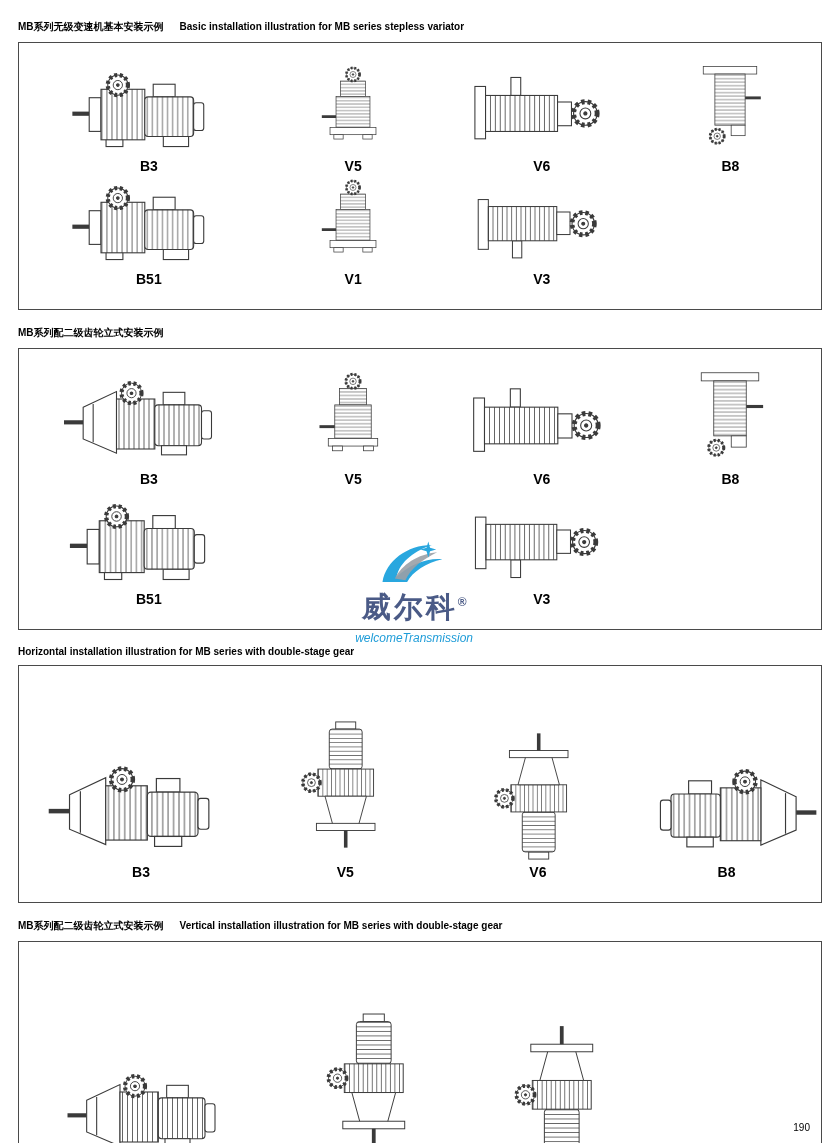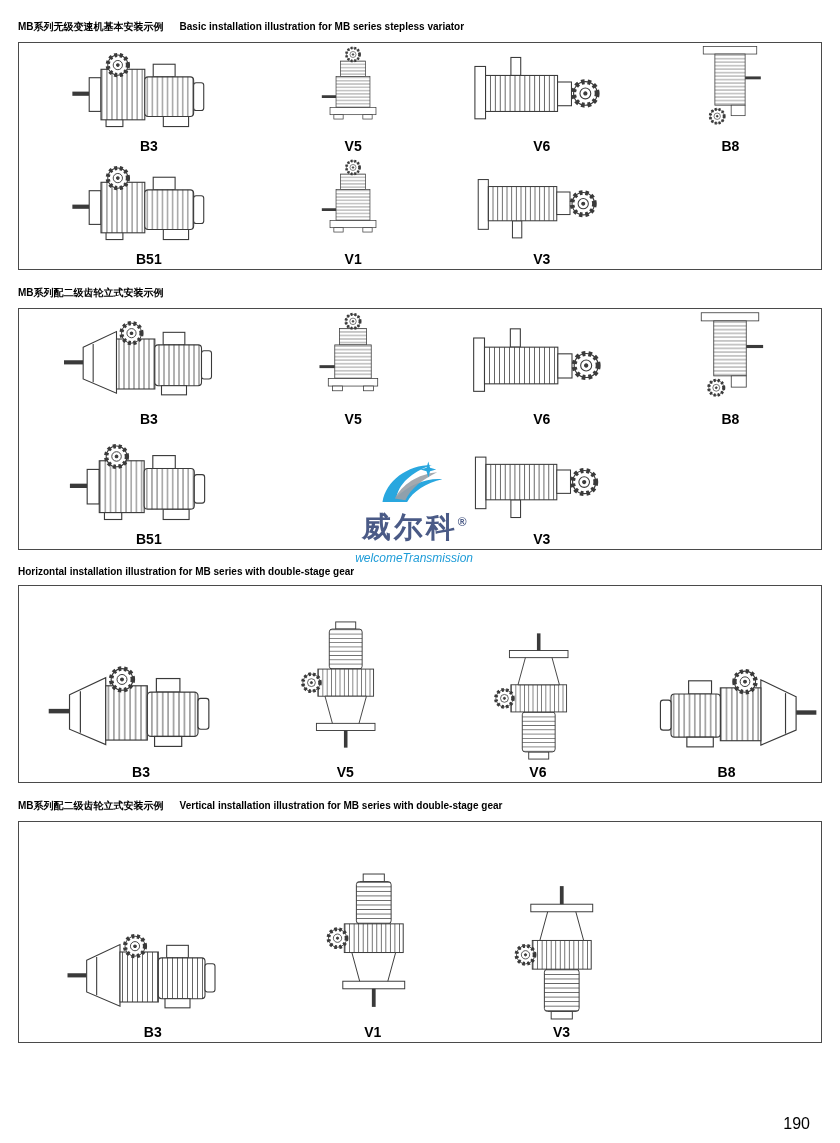--- a/index.html
+++ b/index.html
@@ -7,21 +7,21 @@
   .page {
     width:840px; height:1143px; background:#fff; position:relative; overflow:hidden;
     font-family:"Liberation Sans", sans-serif; color:#000; padding-top:20px;
   }
   .sec-title {
     margin:0 18px 8px 18px; font-size:10px; font-weight:bold;
     display:flex; gap:16px; align-items:baseline; white-space:nowrap;
   }
   .box {
     border:1.4px solid #4a4a4a; margin:0 18px 16px 18px; position:relative;
-    padding:0 8px;
+    padding:20px 8px;
   }
   .grid { display:grid; }
   .g4a { grid-template-columns:31% 21% 27% 21%; }
   .g4b { grid-template-columns:29% 23% 26% 22%; }
   .g4c { grid-template-columns:32% 24% 24% 20%; }
   .r113 { grid-auto-rows:113px; }
   .r120 { grid-auto-rows:120px; }
   .r196 { grid-auto-rows:196px; }
   .r220 { grid-auto-rows:220px; }
   .cell {
@@ -31,21 +31,21 @@
   .fig-label { font-size:14px; font-weight:bold; margin-top:2px; }
   svg.draw { display:block; }
   .watermark {
     position:absolute; left:50%; bottom:-16px; transform:translateX(-55%);
     display:flex; align-items:center; gap:2px; z-index:6;flex-direction:column;
   }
   .wm-text { display:flex; flex-direction:column; align-items:center; }
   .wm-brand { font-size:29px; font-weight:bold; color:#4a5a86; letter-spacing:3px; line-height:1; }
   .wm-reg { font-size:12px; vertical-align:super; color:#4a5a86; letter-spacing:0; }
   .wm-tag { font-size:12px; font-style:italic; color:#1e9cd8; margin-top:9px; }
-  .page-number { position:absolute; right:30px; bottom:10px; font-size:16px; }
+  .page-number { position:absolute; right:30px; bottom:10px; font-size:10px; }
 </style>
 </head>
 <body>
 
 <svg width="0" height="0" style="position:absolute" aria-hidden="true">
   <defs>
     <pattern id="pv" width="6" height="8" patternUnits="userSpaceOnUse">
       <rect width="6" height="8" fill="#ffffff"></rect>
       <line x1="3" y1="0" x2="3" y2="8" stroke="#4a4a4a" stroke-width="1"></line>
     </pattern>

